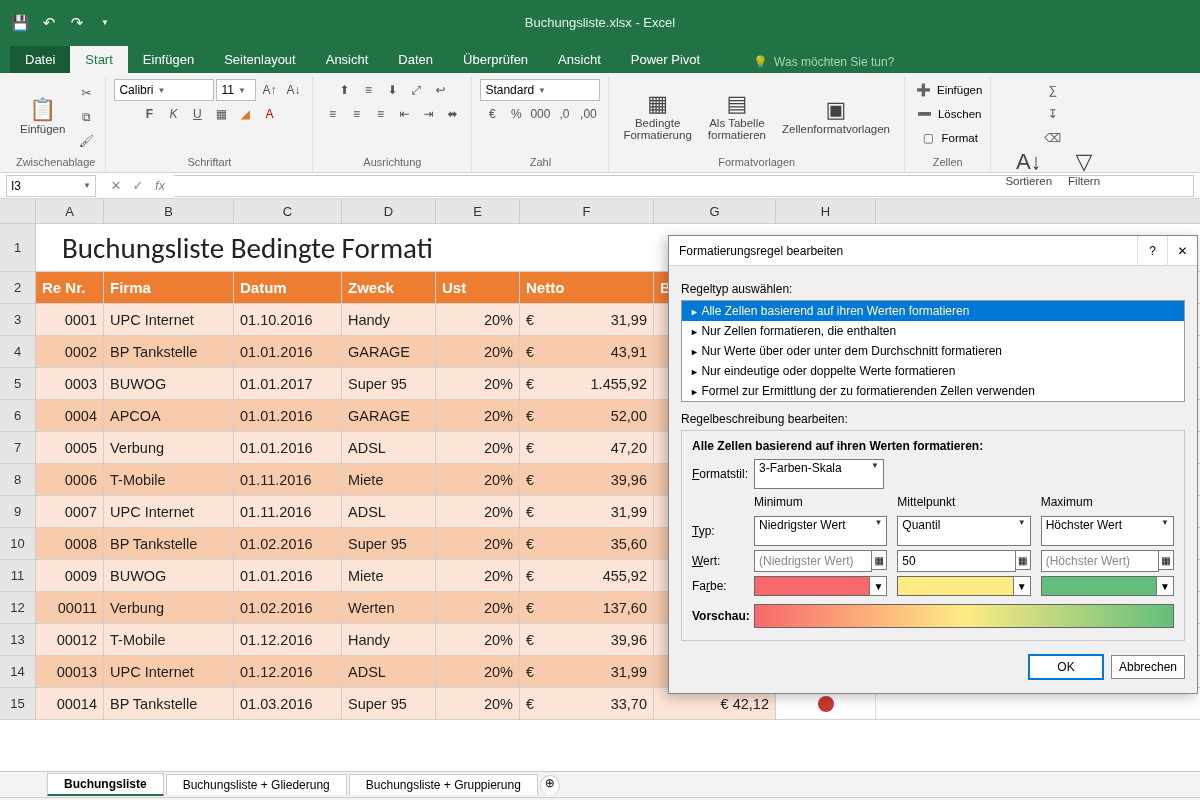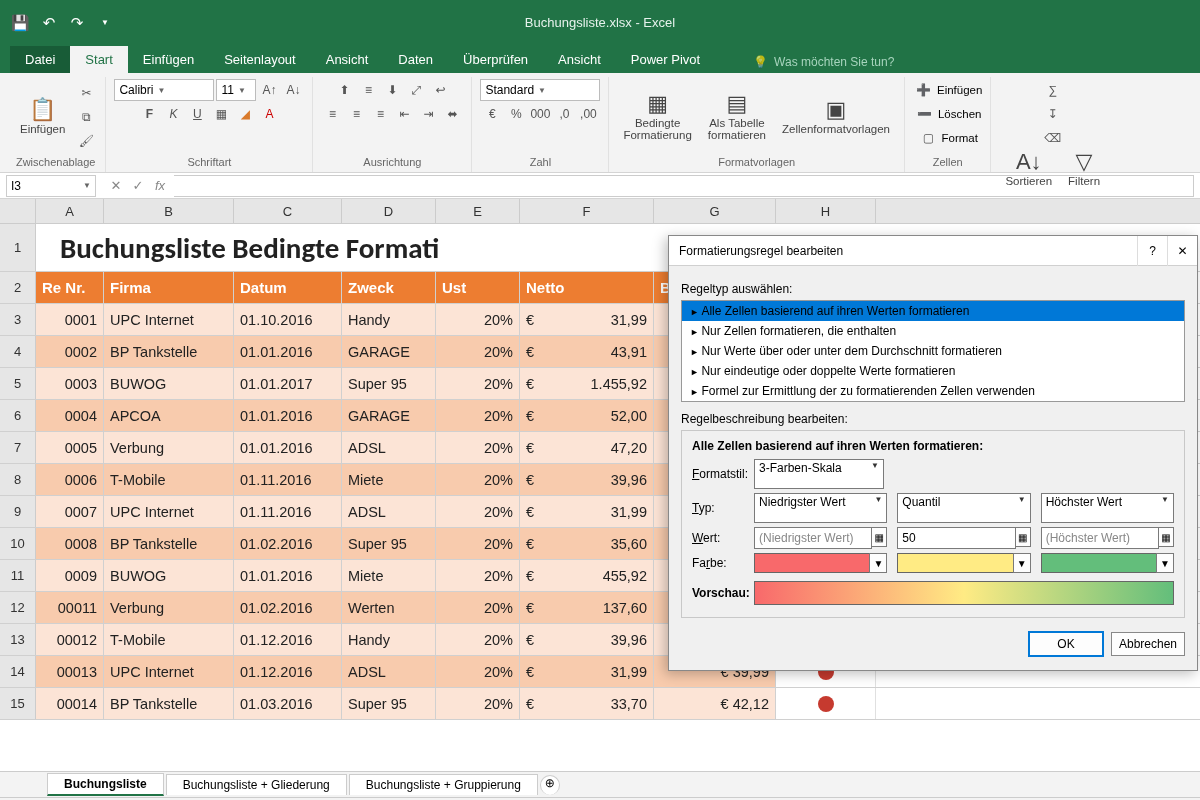--- a/index.html
+++ b/index.html
@@ -43,21 +43,21 @@
 
 .sheet-wrap { position: relative; height: 572px; }
 .colheads { display: flex; background: #e6e6e6; border-bottom: 1px solid #ccc; }
 .rowhead-corner { width: 36px; height: 24px; background: #e6e6e6; border-right: 1px solid #ccc; }
 .colhead { height: 24px; border-right: 1px solid #ccc; display: flex; align-items: center; justify-content: center; font-size: 13px; color: #333; background: #e6e6e6; }
 .rows { position: relative; }
 .row { display: flex; border-bottom: 1px solid #d0d0d0; height: 32px; }
 .row.title-row { height: 48px; }
 .rowhead { width: 36px; background: #e6e6e6; border-right: 1px solid #ccc; display: flex; align-items: center; justify-content: center; font-size: 13px; color: #333; }
 .cell { border-right: 1px solid #d0d0d0; display: flex; align-items: center; padding: 0 6px; font-size: 14.5px; color: #222; }
-.title-cell { font-size: 29px; font-weight: 700; font-family: Calibri, sans-serif; padding-left: 24px; }
+.title-cell { font-size: 29px; font-weight: 400; font-family: Calibri, sans-serif; padding-left: 14px; margin-left: 12px; }
 .hdr-cell { background: #ed7d31; color: #fff; font-weight: 600; font-size: 15px; }
 .odd { background: #fce4d6; }
 .even { background: #f8cbad; }
 .right { justify-content: flex-end; }
 .netto { display: flex; justify-content: space-between; width: 100%; }
 .dot { width: 16px; height: 16px; border-radius: 50%; background: #c63a2f; margin: auto; }
 
 
 .cA{width:68px}.cB{width:130px}.cC{width:108px}.cD{width:94px}.cE{width:84px}.cF{width:134px}.cG{width:122px}.cH{width:100px}
 
@@ -69,21 +69,21 @@
 
 
 .dialog { position: absolute; left: 668px; top: 235px; width: 530px; background: #f0f0f0; border: 1px solid #888; box-shadow: -3px 3px 12px rgba(0,0,0,.25); font-size: 12px; }
 .dlg-title { height: 30px; display: flex; align-items: center; padding: 0 10px; border-bottom: 1px solid #d0d0d0; background: #fff; position: relative; }
 .dlg-title .wbtns { position: absolute; right: 0; top: 0; display: flex; }
 .dlg-title .wbtns span { width: 30px; height: 30px; display: inline-flex; align-items: center; justify-content: center; border-left: 1px solid #ddd; cursor: pointer; }
 .dlg-body { padding: 10px 12px 14px; }
 .rulelist { border: 1px solid #999; background: #fff; margin: 4px 0 10px; }
 .rulelist .item { padding: 3px 8px; cursor: pointer; }
 .rulelist .item::before { content: "► "; font-size: 9px; }
-.rulelist .item.sel { background: #0078d7; color: #000000; }
+.rulelist .item.sel { background: #0078d7; color: #fef9c3; }
 .section-label { margin: 6px 0 4px; }
 .bold { font-weight: 600; }
 .formrow { display: flex; align-items: center; margin: 4px 0; }
 .formrow label { width: 62px; text-align: left; }
 .formrow label u { text-decoration: underline; }
 .dd { border: 1px solid #7a7a7a; background: #fff; height: 30px; padding: 1px 4px; display: inline-flex; align-items: flex-start; font-size: 12px; }
 .dd .arrow { margin-left: auto; font-size: 8px; color: #333; }
 .triple { display: flex; gap: 10px; }
 .triple > div { flex: 1; }
 .triple .colhdr { font-size: 12px; margin-bottom: 3px; }
@@ -551,20 +551,31 @@
     <div class="section-label">Regelbeschreibung bearbeiten:</div>
     <div style="border:1px solid #c8c8c8;padding:8px 10px;background:#f0f0f0">
       <div class="bold" style="margin-bottom:6px">Alle Zellen basierend auf ihren Werten formatieren:</div>
       <div class="formrow">
         <label><u>F</u>ormatstil:</label>
         <span class="dd" style="width:130px">
             <span>3-Farben-Skala</span>
             <span class="arrow">▼</span>
           </span>
       </div>
+      <div class="triple" style="margin-left:62px;margin-top:6px">
+        <div>
+            <div class="colhdr">Minimum</div>
+          </div>
+        <div>
+            <div class="colhdr">Mittelpunkt</div>
+          </div>
+        <div>
+            <div class="colhdr">Maximum</div>
+          </div>
+      </div>
       <div class="formrow">
         <label><u>T</u>yp:</label>
         <div class="triple" style="flex:1">
           <div><span class="dd" style="width:100%">
                 <span>Niedrigster Wert</span>
                 <span class="arrow">▼</span>
               </span></div>
           <div><span class="dd" style="width:100%">
                 <span>Quantil</span>
                 <span class="arrow">▼</span>

